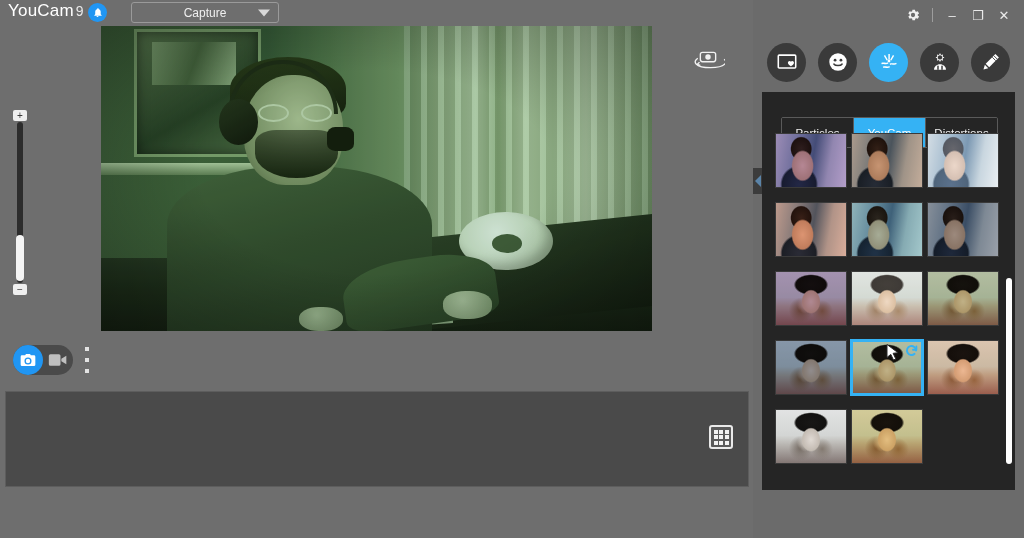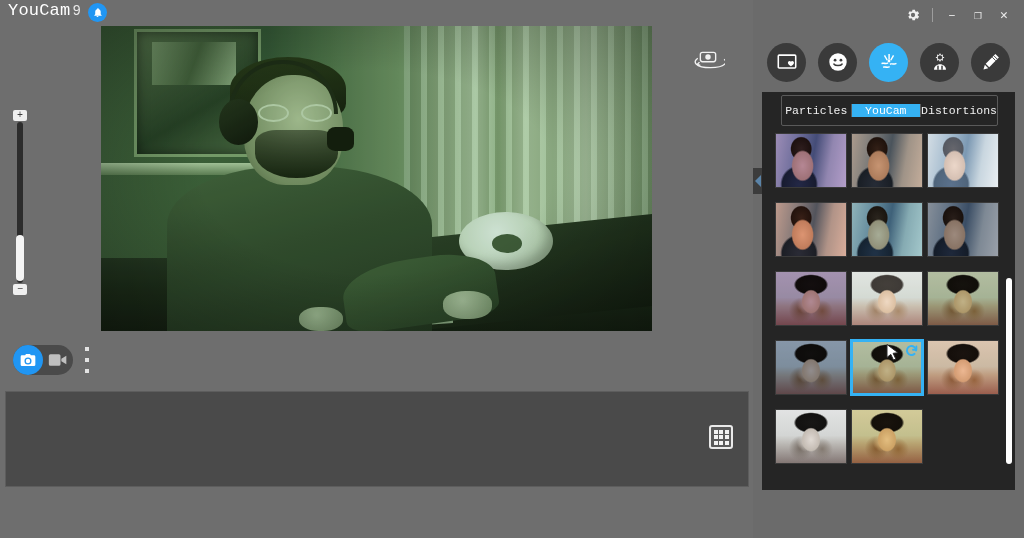--- a/index.html
+++ b/index.html
@@ -6,21 +6,20 @@
   html, body {
     width: 1024px; height: 538px;
     background: #6b6b6b;
     font-family: "Liberation Sans", sans-serif;
     overflow: hidden;
   }
   #app {
     position: relative;
     width: 1024px; height: 538px;
     background: #a16207;
-    font-family: Liberation Mono, monospace;
   }
 
   
   #left-area {
     position: absolute; left: 0; top: 0;
     width: 753px; height: 538px;
     background: #6e6e6e;
   }
 
   
@@ -309,25 +308,24 @@
   }
   .eff.active { background: #35b2f4; }
   .eff svg { width: 22px; height: 22px; }
 
   #panel-body {
     position: absolute; left: 9px; top: 92px;
     width: 253px; height: 398px;
     background: #252525;
   }
   #subtabs {
-    position: absolute; left: 19px; top: 3px;
+    position: absolute; left: 19px; top: 25px;
     width: 217px; height: 31px;
     display: flex; border: 1px solid #5a5a5a; border-radius: 2px;
     overflow: hidden;
-    align-items: center;
   }
   .subtab {
     flex: 1; display: flex; align-items: center; justify-content: center;
     font-size: 11.5px; color: #efefef; background: #252525;
     border-right: 1px solid #5a5a5a;
   }
   .subtab:last-child { border-right: none; }
   .subtab.active { background: #35b2f4; color: #ffffff; }
 
   #thumb-grid {
@@ -423,20 +421,24 @@
   <div id="left-area">
 
     <div id="titlebar">
       <div id="app-title">
         <span>YouCam</span><span class="ver">9</span>
       </div>
       <div id="bell-badge">
         <svg viewBox="0 0 24 24">
             <path d="M12 22a2.2 2.2 0 0 0 2.2-2.2H9.8A2.2 2.2 0 0 0 12 22zm7-6v-5.5c0-3.1-1.9-5.6-4.7-6.3V3.5a1.3 1.3 0 0 0-2.6 0v0.7C8.9 4.9 7 7.4 7 10.5V16l-2 2v1h16v-1l-2-2z"></path>
           </svg>
+      </div>
+      <div id="capture-dd">
+        <span>Capture</span>
+        <span class="caret"></span>
       </div>
     </div>
 
     <div id="preview-wrap">
 
       <div id="zoom-slider">
         <div id="zoom-plus">+</div>
         <div id="zoom-track"></div>
         <div id="zoom-thumb"></div>
         <div id="zoom-minus">−</div>

